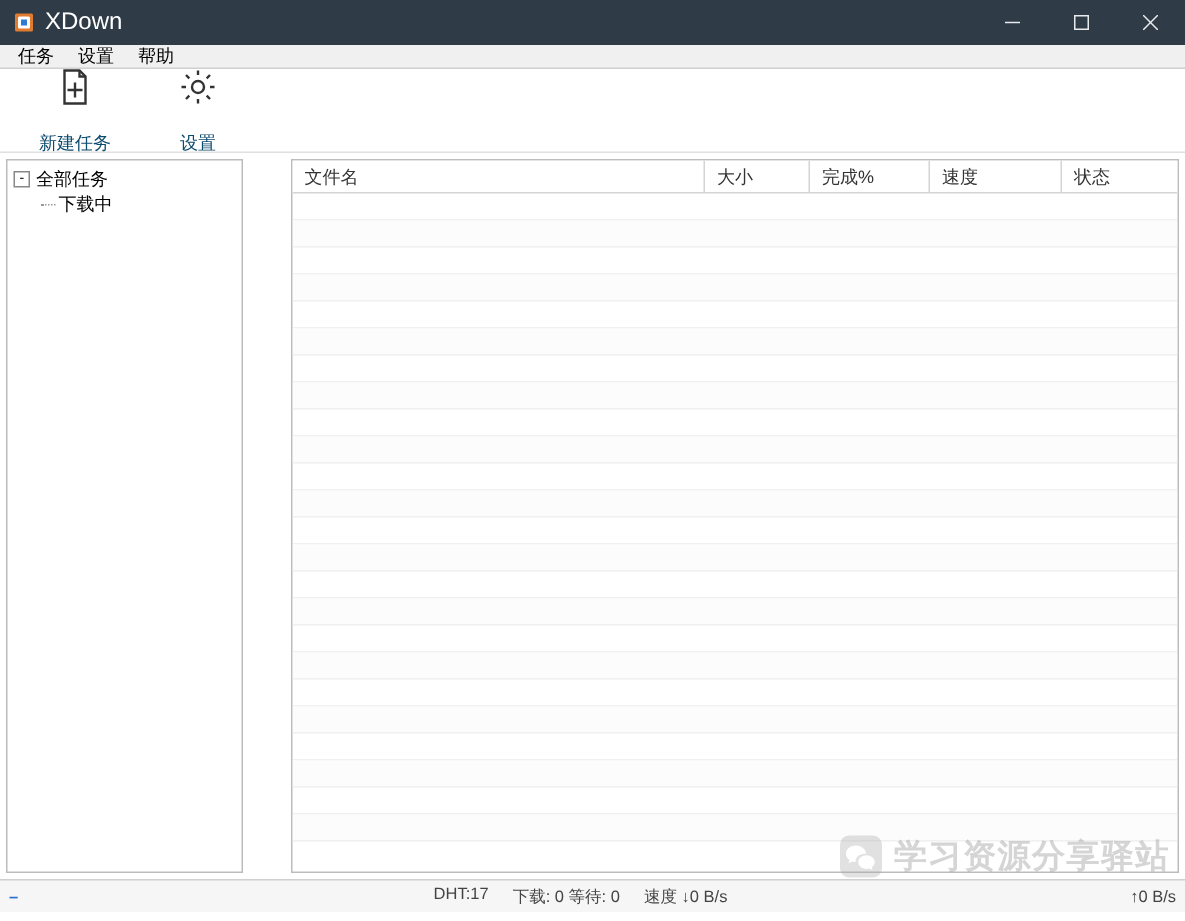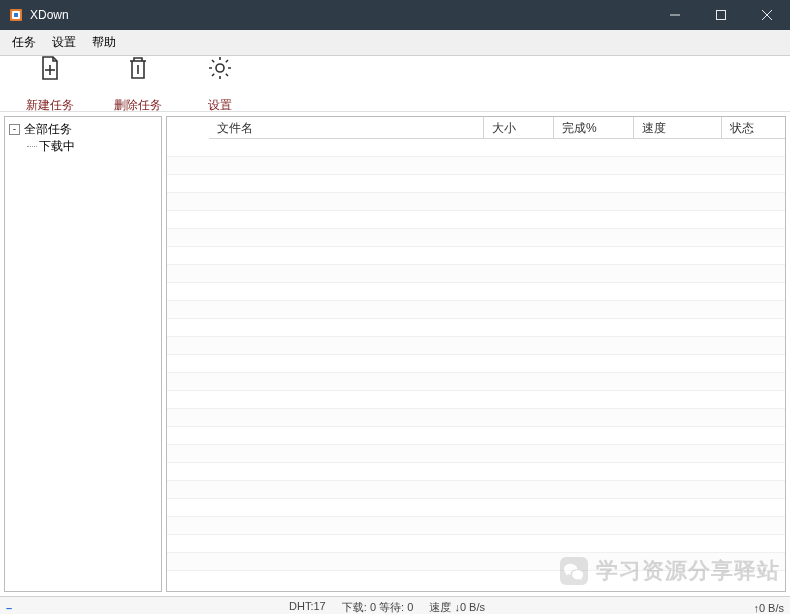--- a/index.html
+++ b/index.html
@@ -1,43 +1,43 @@
 <!DOCTYPE html>
 <html><head>
 <meta charset="utf-8">
 <style>
 * { box-sizing: border-box; margin: 0; padding: 0; }
 html, body { width: 790px; height: 614px; font-family: "Microsoft YaHei", "SimSun", Arial, sans-serif; font-size: 12px; overflow: hidden; background: #fff; }
 
 .titlebar { height: 30px; background: #2f3b47; color: #fff; display: flex; align-items: center; padding: 0 0 0 8px; user-select: none; }
 .titlebar .app-icon { width: 16px; height: 16px; margin-right: 6px; display: flex; align-items: center; justify-content: center; }
-.titlebar .title { flex: 1; font-size: 12px; }
+.titlebar .title { flex: 1; font-size: 16px; }
 .titlebar .win-controls { display: flex; height: 100%; }
 .titlebar .win-btn { width: 46px; height: 100%; display: flex; align-items: center; justify-content: center; opacity: 0.9; }
 .titlebar .win-btn svg { stroke: #fff; }
 
-.menubar { height: 26px; background: #f0f0f0; border-bottom: 1px solid #d0d0d0; display: flex; align-items: center; padding: 0 4px; }
+.menubar { height: 16px; background: #f0f0f0; border-bottom: 1px solid #d0d0d0; display: flex; align-items: center; padding: 0 4px; }
 .menubar .menu-item { padding: 2px 8px; font-size: 12px; cursor: default; }
 
 .toolbar { height: 56px; background: #fff; display: flex; align-items: center; padding: 0 6px; border-bottom: 1px solid #e0e0e0; }
 .toolbar .tool-btn { display: flex; flex-direction: column; align-items: center; justify-content: center; padding: 2px 6px; margin: 0 14px; cursor: default; min-width: 48px; }
 .toolbar .tool-btn .ticon { width: 28px; height: 28px; display: flex; align-items: center; justify-content: center; }
-.toolbar .tool-btn .tlabel { font-size: 12px; margin-top: 15px; color: #7f1d1d; }
+.toolbar .tool-btn .tlabel { font-size: 12px; margin-top: 15px; color: #0c4a6e; }
 
-.content { display: flex; height: calc(100% - 30px - 22px - 56px - 22px); }
+.content { display: flex; height: calc(100% - 30px - 22px - 56px - 22px); gap: 28px; }
 
 .sidebar { width: 158px; border: 1px solid #bcbcbc; margin: 4px 2px 4px 4px; background: #fff; overflow: auto; padding: 4px 4px; }
 .tree-root { list-style: none; }
 .tree-root .node { white-space: nowrap; line-height: 17px; font-size: 12px; }
 .tree-root .toggle { display: inline-block; width: 11px; height: 11px; border: 1px solid #888; text-align: center; line-height: 9px; font-size: 9px; margin-right: 4px; vertical-align: middle; cursor: default; font-family: monospace; }
 .tree-root .children { list-style: none; margin-left: 18px; }
 .tree-root .children li::before { content: ""; display: inline-block; width: 10px; border-top: 1px dotted #999; vertical-align: middle; margin-right: 2px; }
 
 .main { flex: 1; margin: 4px 4px 4px 2px; border: 1px solid #bcbcbc; background: #fff; display: flex; flex-direction: column; overflow: hidden; }
-.table-header { display: flex; height: 22px; background: #fff; border-bottom: 1px solid #d4d4d4; margin-left: 42px; }
+.table-header { display: flex; height: 22px; background: #fff; border-bottom: 1px solid #d4d4d4; }
 .table-header .col { border-right: 1px solid #d4d4d4; padding: 3px 8px; font-size: 12px; color: #333; overflow: hidden; white-space: nowrap; }
 .col-file { flex: 0 0 275px; }
 .col-size { flex: 0 0 70px; }
 .col-done { flex: 0 0 80px; }
 .col-speed { flex: 0 0 88px; }
 .col-status { flex: 0 0 80px; }
 .col-rest { flex: 1; border-right: none !important; }
 .table-body { flex: 1; overflow: auto; }
 .row { height: 18px; border-bottom: 1px solid #f0f0f0; }
 .row.alt { background: #fcfcfc; }
@@ -95,31 +95,20 @@
   <div class="tool-btn">
     <span class="ticon">
       <svg width="26" height="26" viewBox="0 0 26 26" fill="none" stroke="#333" stroke-width="1.6">
           <path d="M6 2 H16 L20 6 V24 H6 Z"></path>
           <path d="M16 2 V6 H20"></path>
           <line x1="13" y1="10" x2="13" y2="20"></line>
           <line x1="8" y1="15" x2="18" y2="15"></line>
         </svg>
     </span>
     <span class="tlabel">新建任务</span>
-  </div>
-  <div class="tool-btn">
-    <span class="ticon">
-      <svg width="26" height="26" viewBox="0 0 26 26" fill="none" stroke="#333" stroke-width="1.6">
-          <path d="M5 6 H21"></path>
-          <path d="M9 6 V3 H17 V6"></path>
-          <path d="M7 6 V23 H19 V6"></path>
-          <line x1="13" y1="10" x2="13" y2="19"></line>
-        </svg>
-    </span>
-    <span class="tlabel">删除任务</span>
   </div>
   <div class="tool-btn">
     <span class="ticon">
       <svg width="26" height="26" viewBox="0 0 26 26" fill="none" stroke="#333" stroke-width="1.6">
           <circle cx="13" cy="13" r="4"></circle>
           <path d="M13 2 V5 M13 21 V24 M2 13 H5 M21 13 H24 M5 5 L7.2 7.2 M18.8 18.8 L21 21 M21 5 L18.8 7.2 M7.2 18.8 L5 21"></path>
         </svg>
     </span>
     <span class="tlabel">设置</span>
   </div>

